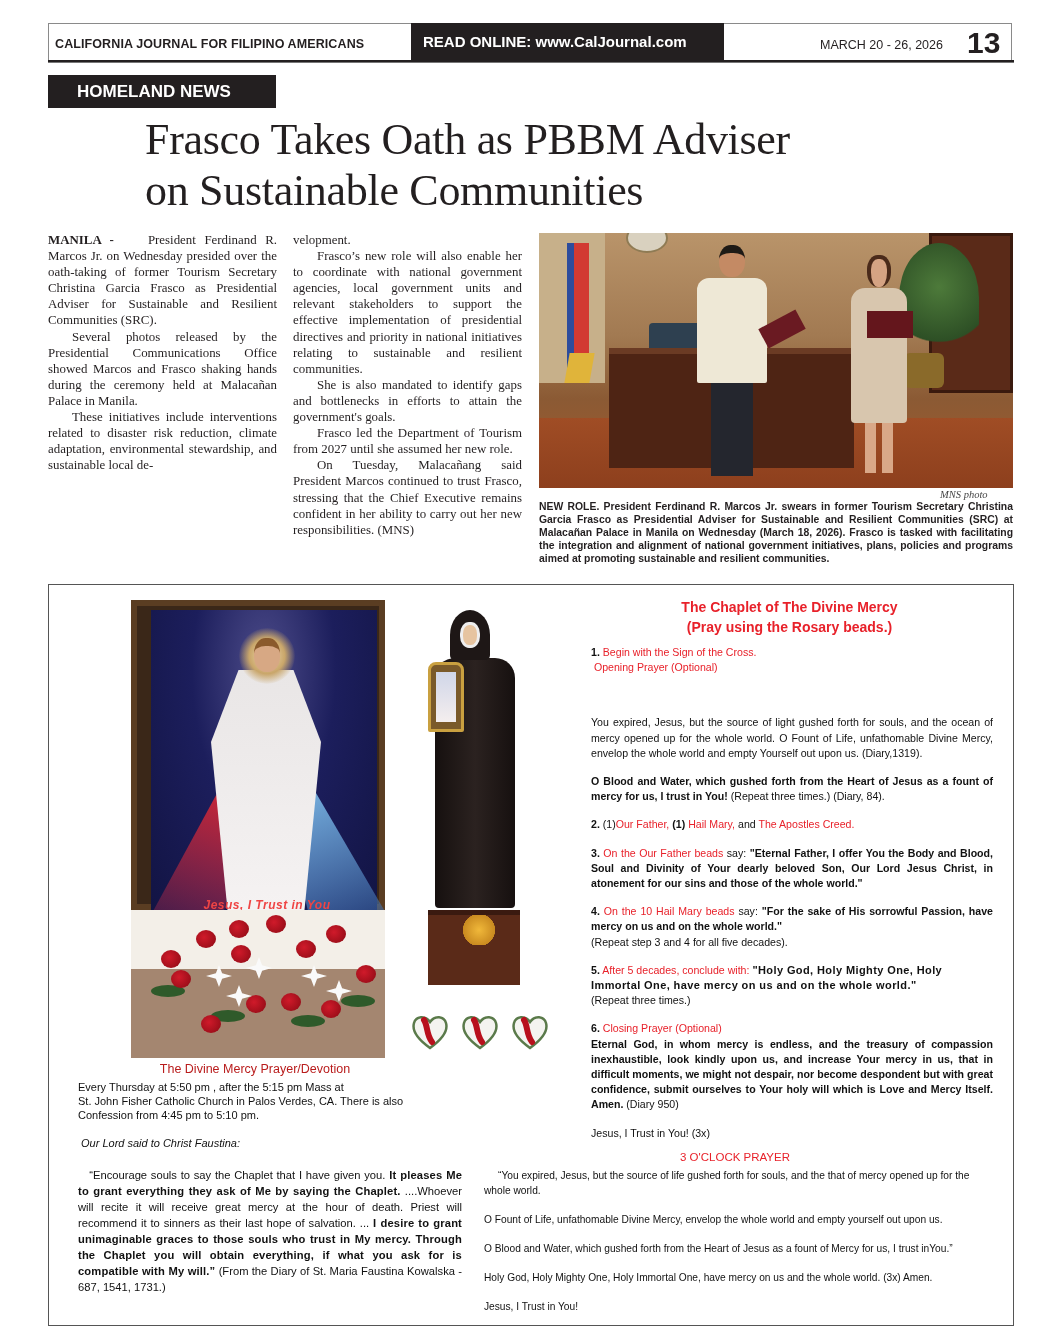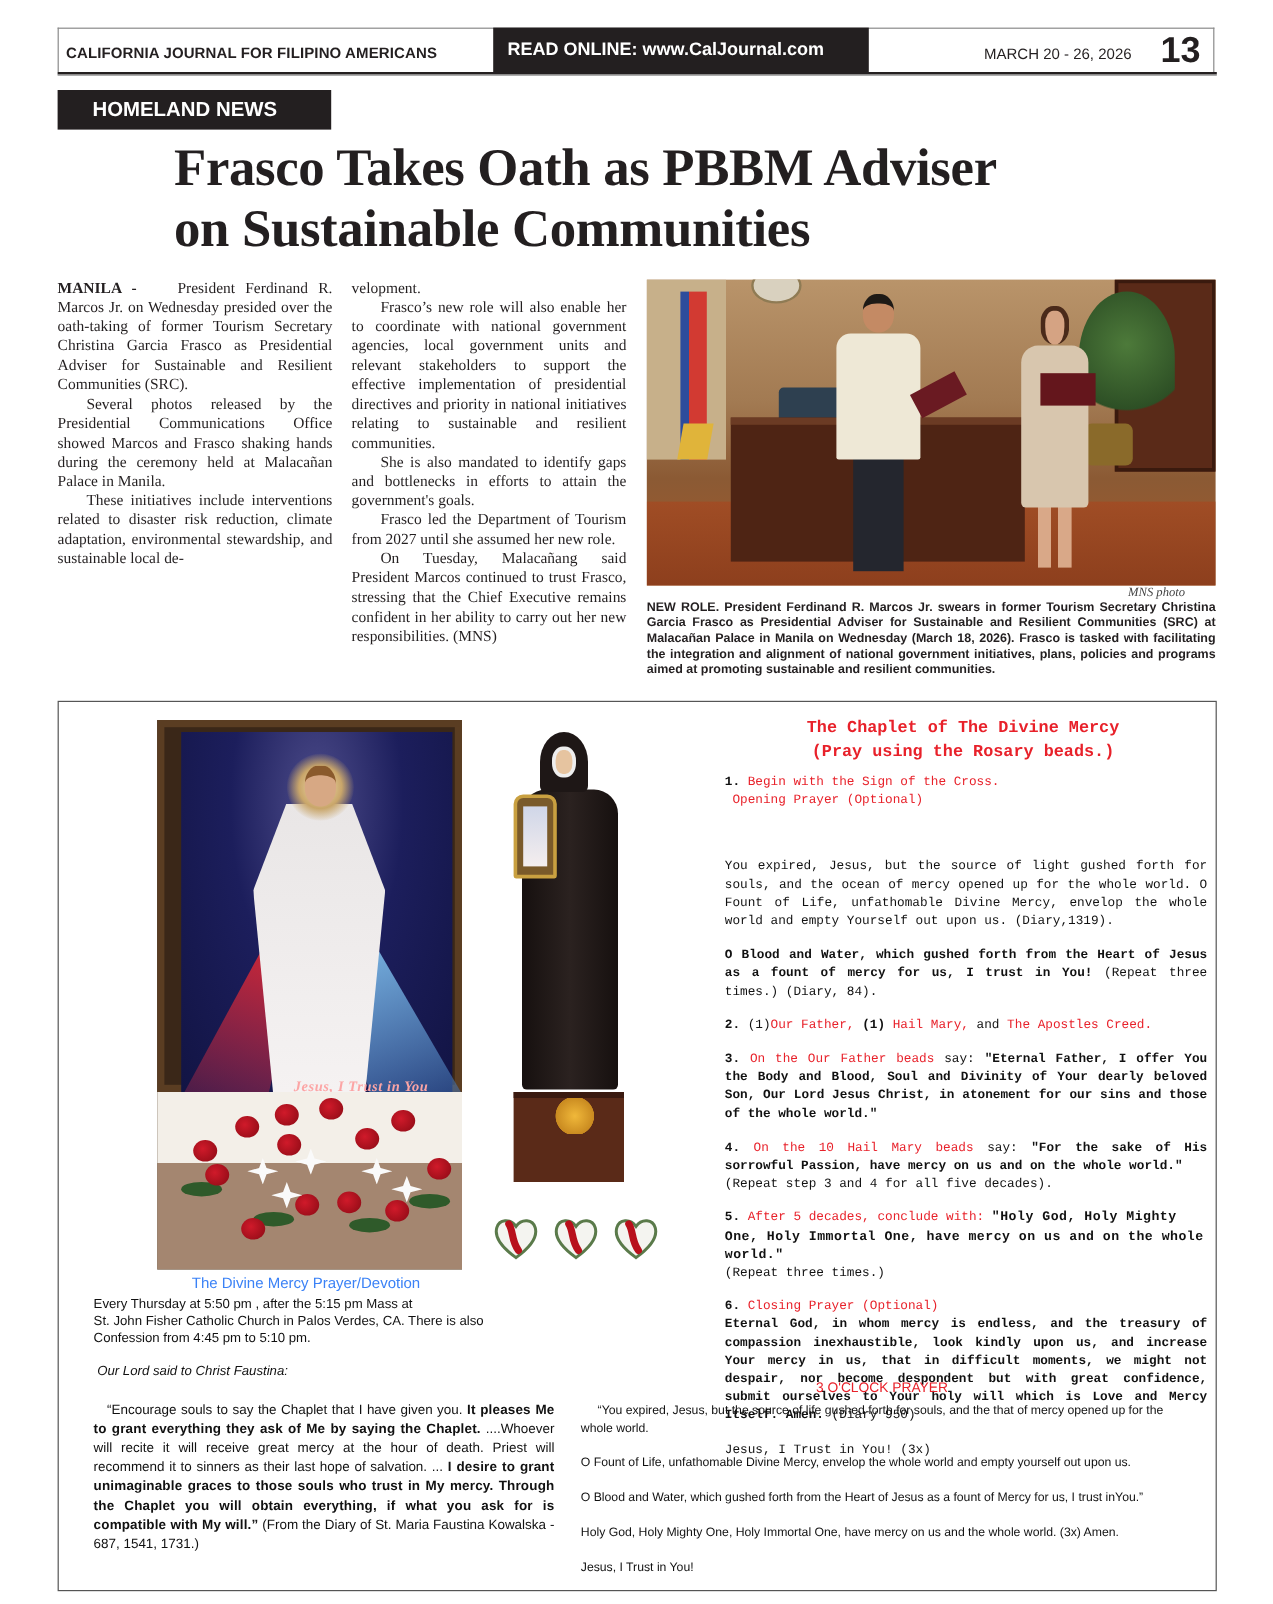--- a/index.html
+++ b/index.html
@@ -9,21 +9,21 @@
   
   .masthead { position: absolute; left: 48px; top: 23px; width: 964px; height: 37px; border: 1px solid #8a8a8a; border-bottom: none; }
   .masthead-left { position: absolute; left: 6px; top: 13px; font-family: "Liberation Sans", sans-serif; font-weight: bold; font-size: 12.5px; letter-spacing: 0.1px; color: #231f20; }
   .masthead-center { position: absolute; left: 362px; top: -1px; width: 313px; height: 38px; background: #231f20; color: #fff; font-family: "Liberation Sans", sans-serif; font-weight: bold; font-size: 15px; padding: 10px 0 0 12px; }
   .masthead-date { position: absolute; left: 771px; top: 14px; font-family: "Liberation Sans", sans-serif; font-weight: normal; font-size: 12.5px; }
   .masthead-page { position: absolute; left: 918px; top: 2px; font-family: "Liberation Sans", sans-serif; font-weight: bold; font-size: 30px; }
   .masthead-rule { position: absolute; left: 48px; top: 60px; width: 966px; height: 3px; border-top: 2px solid #231f20; border-bottom: 1px solid #777; }
 
   .section-label { position: absolute; left: 48px; top: 75px; width: 228px; height: 33px; background: #231f20; color: #fff; font-family: "Liberation Sans", sans-serif; font-weight: bold; font-size: 17px; padding: 7px 0 0 29px; }
 
-  .headline { position: absolute; left: 145px; top: 114px; width: 860px; font-family: "Liberation Serif", serif; font-weight: bold; font-size: 44px; line-height: 51px; color: #231f20; letter-spacing: -0.3px; }
+  .headline { position: absolute; left: 145px; top: 114px; width: 860px; font-family: "Liberation Serif", serif; font-weight: normal; font-size: 44px; line-height: 51px; color: #231f20; letter-spacing: -0.3px; }
 
   
   .col { position: absolute; top: 232px; width: 229px; font-size: 12.9px; line-height: 16.1px; text-align: justify; color: #231f20; }
   .col p { text-indent: 24px; }
   .col p.noindent { text-indent: 0; }
   .col1 { left: 48px; }
   .col2 { left: 293px; }
   .dateline { font-weight: bold; }
 
   
@@ -54,21 +54,21 @@
   .ad-box { position: absolute; left: 48px; top: 584px; width: 966px; height: 742px; border: 1px solid #555; }
 
   .dm-painting { position: absolute; left: 131px; top: 600px; width: 254px; height: 458px; background: #6b5a48; overflow: hidden; }
   .dm-frame { position: absolute; left: 0; top: 0; width: 254px; height: 310px; background: #3a2718; border: 6px solid #5a3d22; }
   .dm-canvas { position: absolute; left: 14px; top: 4px; width: 226px; height: 300px; background: radial-gradient(ellipse at 50% 20%, #4d4c8a 0%, #1c1e5c 45%, #121444 100%); }
   .dm-halo { position: absolute; left: 88px; top: 18px; width: 56px; height: 56px; border-radius: 50%; background: radial-gradient(circle, #f6e3b8 0%, #c9a66a 45%, transparent 72%); }
   .dm-face { position: absolute; left: 103px; top: 28px; width: 26px; height: 34px; background: #d7a884; border-radius: 45%; border-top: 8px solid #8a5a2c; }
   .dm-robe { position: absolute; left: 60px; top: 60px; width: 110px; height: 240px; background: linear-gradient(180deg, #e9e6e6, #f5f2f2); clip-path: polygon(25% 0, 75% 0, 100% 30%, 85% 100%, 15% 100%, 0 30%); }
   .dm-ray-red { position: absolute; left: 0; top: 95px; width: 120px; height: 210px; background: linear-gradient(200deg, #e8323a 0%, #c0263a 45%, rgba(150,40,80,0.4) 100%); clip-path: polygon(95% 0, 100% 2%, 60% 100%, 0 100%); }
   .dm-ray-blue { position: absolute; left: 106px; top: 95px; width: 130px; height: 210px; background: linear-gradient(160deg, #d8e8f4 0%, #6fa6d6 45%, rgba(60,110,180,0.5) 100%); clip-path: polygon(0 0, 6% 0, 100% 100%, 40% 100%); }
-  .dm-inscription { position: absolute; left: 40px; top: 292px; width: 180px; text-align: right; font-family: Liberation Serif, serif; font-style: italic; font-weight: bold; font-size: 12px; color: #fca5a5; letter-spacing: 0.5px; }
+  .dm-inscription { position: absolute; left: 40px; top: 292px; width: 180px; text-align: center; font-family: Liberation Sans, sans-serif; font-style: italic; font-weight: bold; font-size: 12px; color: #ef4444; letter-spacing: 0.5px; }
   .dm-wall { position: absolute; left: 0; top: 310px; width: 254px; height: 148px; background: linear-gradient(180deg, #f3efe8 0 40%, #a48670 40% 100%); }
   .dm-flowers { position: absolute; left: 10px; top: 315px; width: 240px; height: 125px; }
   .rose { position: absolute; width: 20px; height: 18px; border-radius: 50%; background: radial-gradient(circle at 40% 40%, #d01a2a, #8a0a14); }
   .lily { position: absolute; width: 26px; height: 22px; background: #fafafa; clip-path: polygon(50% 0, 62% 38%, 100% 50%, 62% 62%, 50% 100%, 38% 62%, 0 50%, 38% 38%); }
   .leaf { position: absolute; width: 34px; height: 12px; background: #2f5a2a; border-radius: 50%; }
 
   .statue { position: absolute; left: 410px; top: 610px; width: 115px; height: 375px; }
   .statue .hood { position: absolute; left: 40px; top: 0; width: 40px; height: 50px; background: #1e1716; border-radius: 50% 50% 10% 10%; }
   .statue .face { position: absolute; left: 50px; top: 12px; width: 20px; height: 26px; background: #e6c4a0; border-radius: 45%; border: 3px solid #eee; }
   .statue .body { position: absolute; left: 25px; top: 48px; width: 80px; height: 250px; background: linear-gradient(90deg, #16100f, #2b2220 50%, #16100f); border-radius: 20px 20px 4px 4px; }
@@ -76,27 +76,27 @@
   .statue .frame-img { position: absolute; left: 26px; top: 62px; width: 20px; height: 50px; background: linear-gradient(180deg, #d0d6e8, #f4eeee); }
   .statue .base { position: absolute; left: 18px; top: 300px; width: 92px; height: 75px; background: #5a2a18; border-top: 5px solid #3a1a10; }
   .statue .marigold { position: absolute; left: 52px; top: 305px; width: 34px; height: 30px; background: radial-gradient(circle, #f0b83a, #c98a20 70%, transparent 72%); }
 
   .hearts { position: absolute; left: 410px; top: 1012px; width: 140px; height: 45px; }
   .heart { position: absolute; top: 0; width: 40px; height: 40px; }
   .heart svg { width: 40px; height: 40px; }
 
   .ad-red { color: #e8212a; }
 
-  .devotion-title { position: absolute; left: 60px; top: 1062px; width: 390px; text-align: center; font-family: "Liberation Sans", sans-serif; font-size: 12.5px; color: #3b82f6; }
+  .devotion-title { position: absolute; left: 60px; top: 1062px; width: 390px; text-align: center; font-family: "Liberation Sans", sans-serif; font-size: 12.5px; color: #b91c1c; }
   .devotion-body { position: absolute; left: 78px; top: 1080px; width: 360px; font-family: "Liberation Sans", sans-serif; font-size: 11px; line-height: 14px; color: #111; }
   .lord-said { position: absolute; left: 81px; top: 1137px; font-family: "Liberation Sans", sans-serif; font-style: italic; font-size: 11px; color: #111; }
   .faustina-quote { position: absolute; left: 78px; top: 1167px; width: 384px; font-family: "Liberation Sans", sans-serif; font-size: 11.2px; line-height: 16px; color: #111; text-align: justify; }
   .faustina-quote b { font-weight: bold; letter-spacing: 0.15px; }
 
-  .chaplet { position: absolute; left: 604px; top: 597px; width: 402px; font-family: Liberation Mono, monospace; font-size: 10.6px; line-height: 15.2px; color: #111; text-align: justify; }
+  .chaplet { position: absolute; left: 591px; top: 597px; width: 402px; font-family: Liberation Sans, sans-serif; font-size: 10.6px; line-height: 15.2px; color: #111; text-align: justify; }
   .chaplet-title { text-align: center; color: #e8212a; font-weight: bold; font-size: 14px; line-height: 20px; margin-left: -5px; }
   .chaplet p { margin-top: 13px; }
   .chaplet p.tight { margin-top: 8px; }
   .chaplet b { font-weight: bold; }
   .chaplet .loud { font-weight: bold; letter-spacing: 0.4px; font-size: 11px; }
 
   .three-oclock-title { position: absolute; left: 680px; top: 1151px; font-family: "Liberation Sans", sans-serif; font-size: 11.5px; color: #e8212a; }
   .three-oclock { position: absolute; left: 484px; top: 1169px; width: 508px; font-family: "Liberation Sans", sans-serif; font-size: 10.2px; line-height: 14.6px; color: #111; }
   .three-oclock p { margin-bottom: 14.6px; }
   .three-oclock p.first { text-indent: 14px; }

